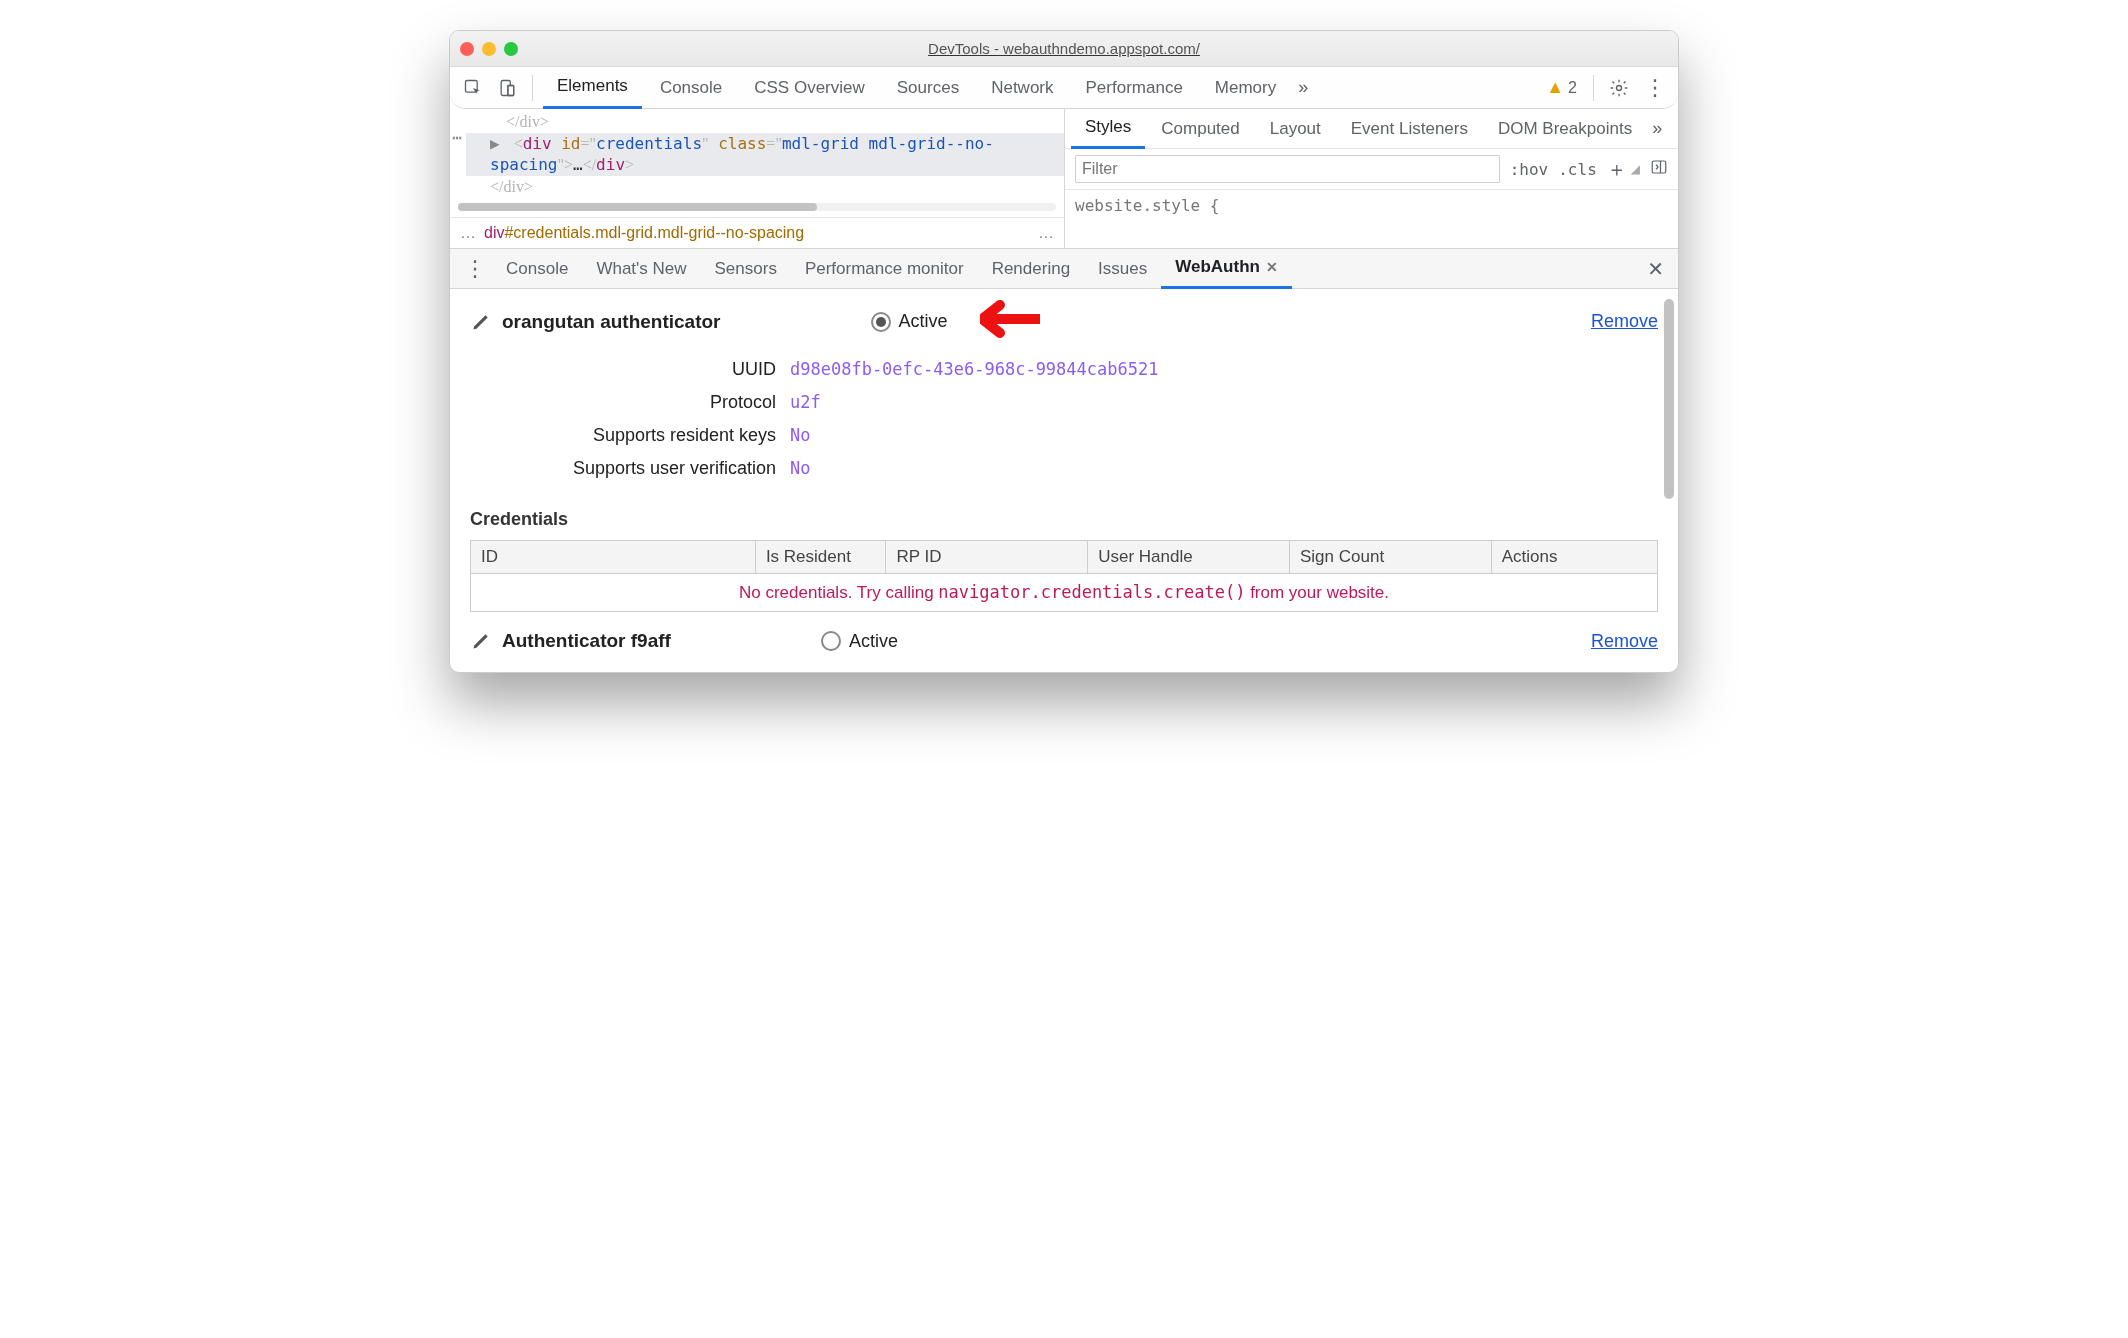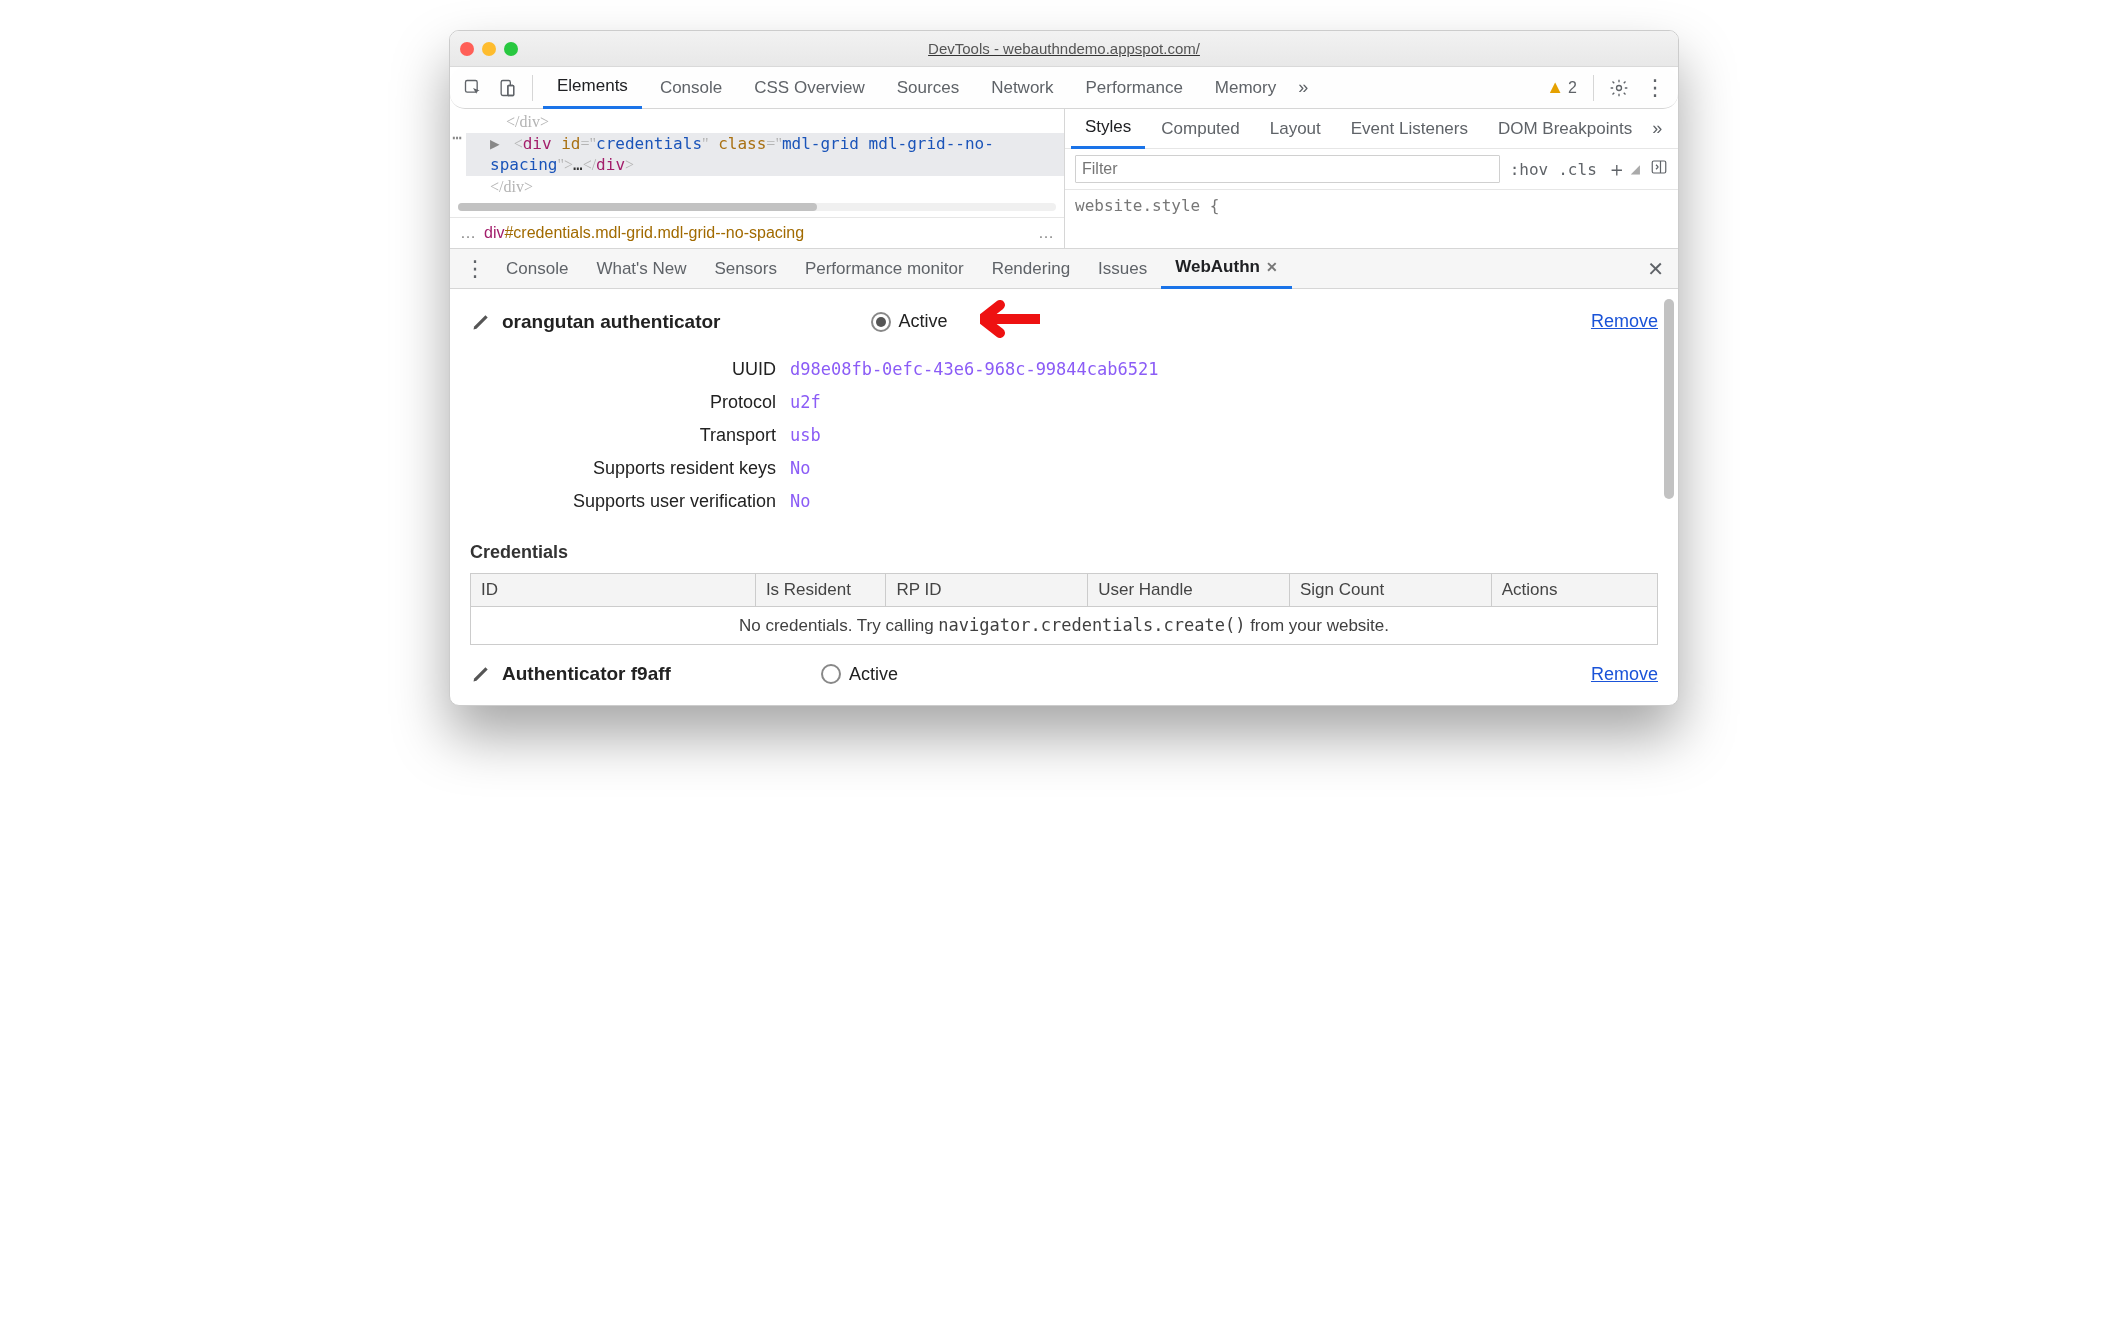--- a/index.html
+++ b/index.html
@@ -132,21 +132,21 @@
   .kv-val{ font-family:"SFMono-Regular",Menlo,monospace; font-size:17px; color:#8b5cf6;}
   .cred-head{ font-weight:600; font-size:18px; padding:6px 0;}
   table.cred{
     width:100%; border-collapse:collapse; font-size:17px; margin-top:4px;
   }
   table.cred th{
     text-align:left; font-weight:400; background:#f4f4f4;
     border:1px solid #ccc; padding:6px 10px; color:#444;
   }
   table.cred td.empty{
-    border:1px solid #ccc; padding:8px 10px; text-align:center; color:#404040;
+    border:1px solid #ccc; padding:8px 10px; text-align:center; color:#be185d;
   }
   .mono{font-family:"SFMono-Regular",Menlo,monospace;}
   .auth2{ margin-top:18px; display:flex; align-items:center;}
   .scroll-rail{
     position:absolute; right:2px; top:0; bottom:0; width:14px;
   }
   .scroll-rail .thumb{
     position:absolute; top:10px; left:2px; width:10px; height:200px;
     background:#c2c2c2; border-radius:5px;
   }
@@ -302,24 +302,20 @@
     <div class="kv-table">
       <div class="kv-row">
           <div class="kv-key">UUID</div>
           <div class="kv-val">d98e08fb-0efc-43e6-968c-99844cab6521</div>
         </div>
       <div class="kv-row">
           <div class="kv-key">Protocol</div>
           <div class="kv-val">u2f</div>
         </div>
       <div class="kv-row">
-          <div class="kv-key">Transport</div>
-          <div class="kv-val">usb</div>
-        </div>
-      <div class="kv-row">
           <div class="kv-key">Supports resident keys</div>
           <div class="kv-val">No</div>
         </div>
       <div class="kv-row">
           <div class="kv-key">Supports user verification</div>
           <div class="kv-val">No</div>
         </div>
     </div>
 
     <div class="cred-head">Credentials</div>

